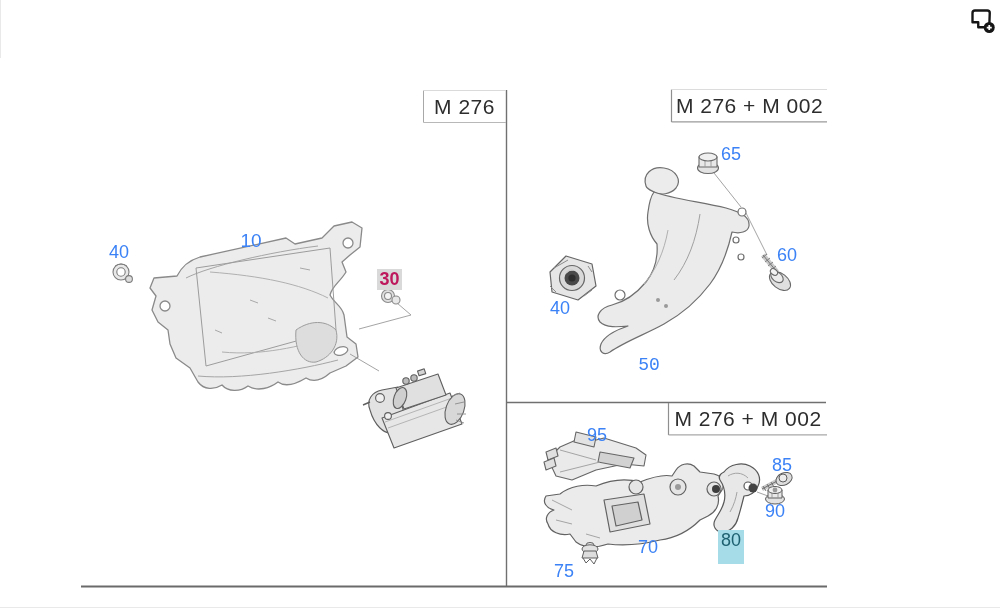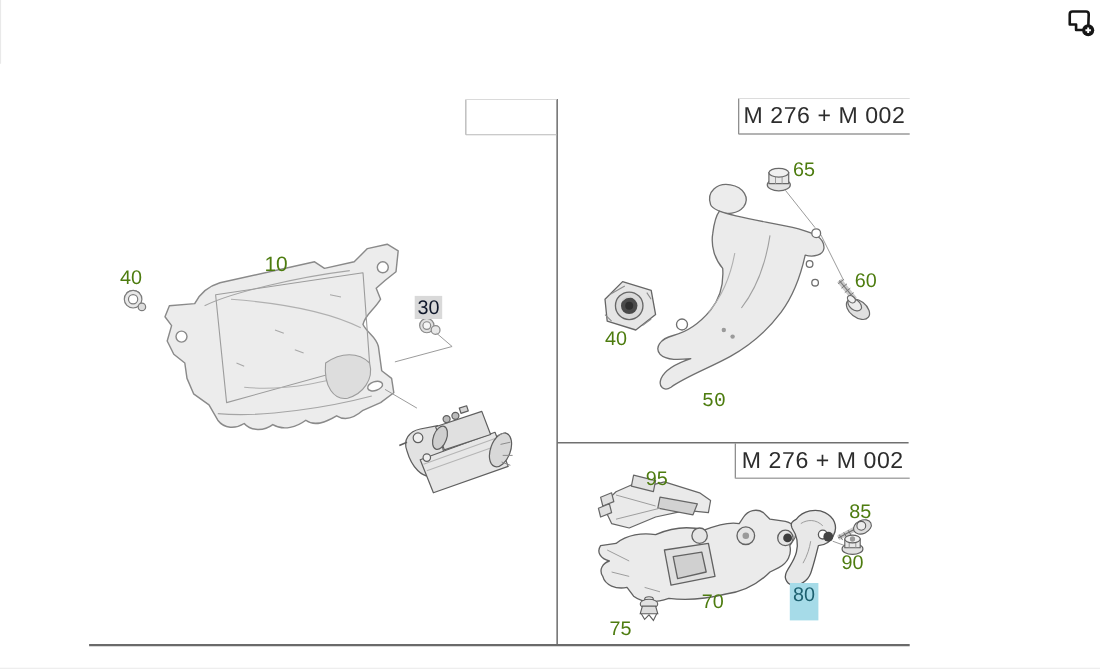--- a/index.html
+++ b/index.html
@@ -1,24 +1,24 @@
 <!DOCTYPE html>
 <html><head>
 <meta charset="utf-8">
 <style>
   html,body{margin:0;padding:0;background:#fff;}
   #stage{position:relative;width:1000px;height:610px;background:#ffffff;overflow:hidden;
          font-family:"Liberation Sans",sans-serif;}
   svg{position:absolute;left:0;top:0;}
   .hdr{position:absolute;display:flex;align-items:center;justify-content:center;
        font-size:21px;color:#2d2d2d;letter-spacing:0.5px;}
-  .plabel{position:absolute;font-size:18px;color:#4d7c0f;text-align:center;
+  .plabel{position:absolute;font-size:18px;color:#3b82f6;text-align:center;
           width:30px;line-height:18px;cursor:default;}
   .plabel.big{font-size:19px;}
-  .hl-gray{width:25px;height:21px;line-height:21px;background:#d9d9d9;color:#0f172a;}
+  .hl-gray{width:25px;height:21px;line-height:21px;background:#d9d9d9;color:#be185d;font-weight:bold;}
   .hl-blue{width:26px;height:34px;line-height:20px;background:#a6dbe8;color:#1d6170;}
   #corner-icon{position:absolute;left:968px;top:6px;width:30px;height:30px;}
 </style>
 </head>
 <body>
 
 <div id="stage">
 
   <svg width="1000" height="610" viewBox="0 0 1000 610">
 
@@ -200,20 +200,21 @@
     </g>
 
     <g stroke="#5e5e5e" stroke-width="1">
       <ellipse cx="590" cy="545" rx="4" ry="2.5" fill="#ececec"></ellipse>
       <ellipse cx="590" cy="549" rx="8" ry="4.2" fill="#e2e2e2"></ellipse>
       <path d="M584,551 L596,551 L598,558 L582,558 Z" fill="#dddddd"></path>
       <path d="M583,558 L586,563 L590,559 L594,564 L597,558" fill="none"></path>
     </g>
   </svg>
 
+  <div class="hdr" style="left:423px;top:90px;width:83px;height:33px;">M 276</div>
   <div class="hdr" style="left:672px;top:89px;width:155px;height:33px;">M 276 + M 002</div>
   <div class="hdr" style="left:669px;top:403px;width:158px;height:32px;">M 276 + M 002</div>
 
   <span class="plabel" style="left:104px;top:243px;">40</span>
   <span class="plabel big" style="left:236px;top:232px;">10</span>
   <span class="plabel hl-gray" style="left:377px;top:269px;">30</span>
 
   <span class="plabel" style="left:716px;top:145px;">65</span>
   <span class="plabel" style="left:772px;top:246px;">60</span>
   <span class="plabel" style="left:545px;top:299px;">40</span>

